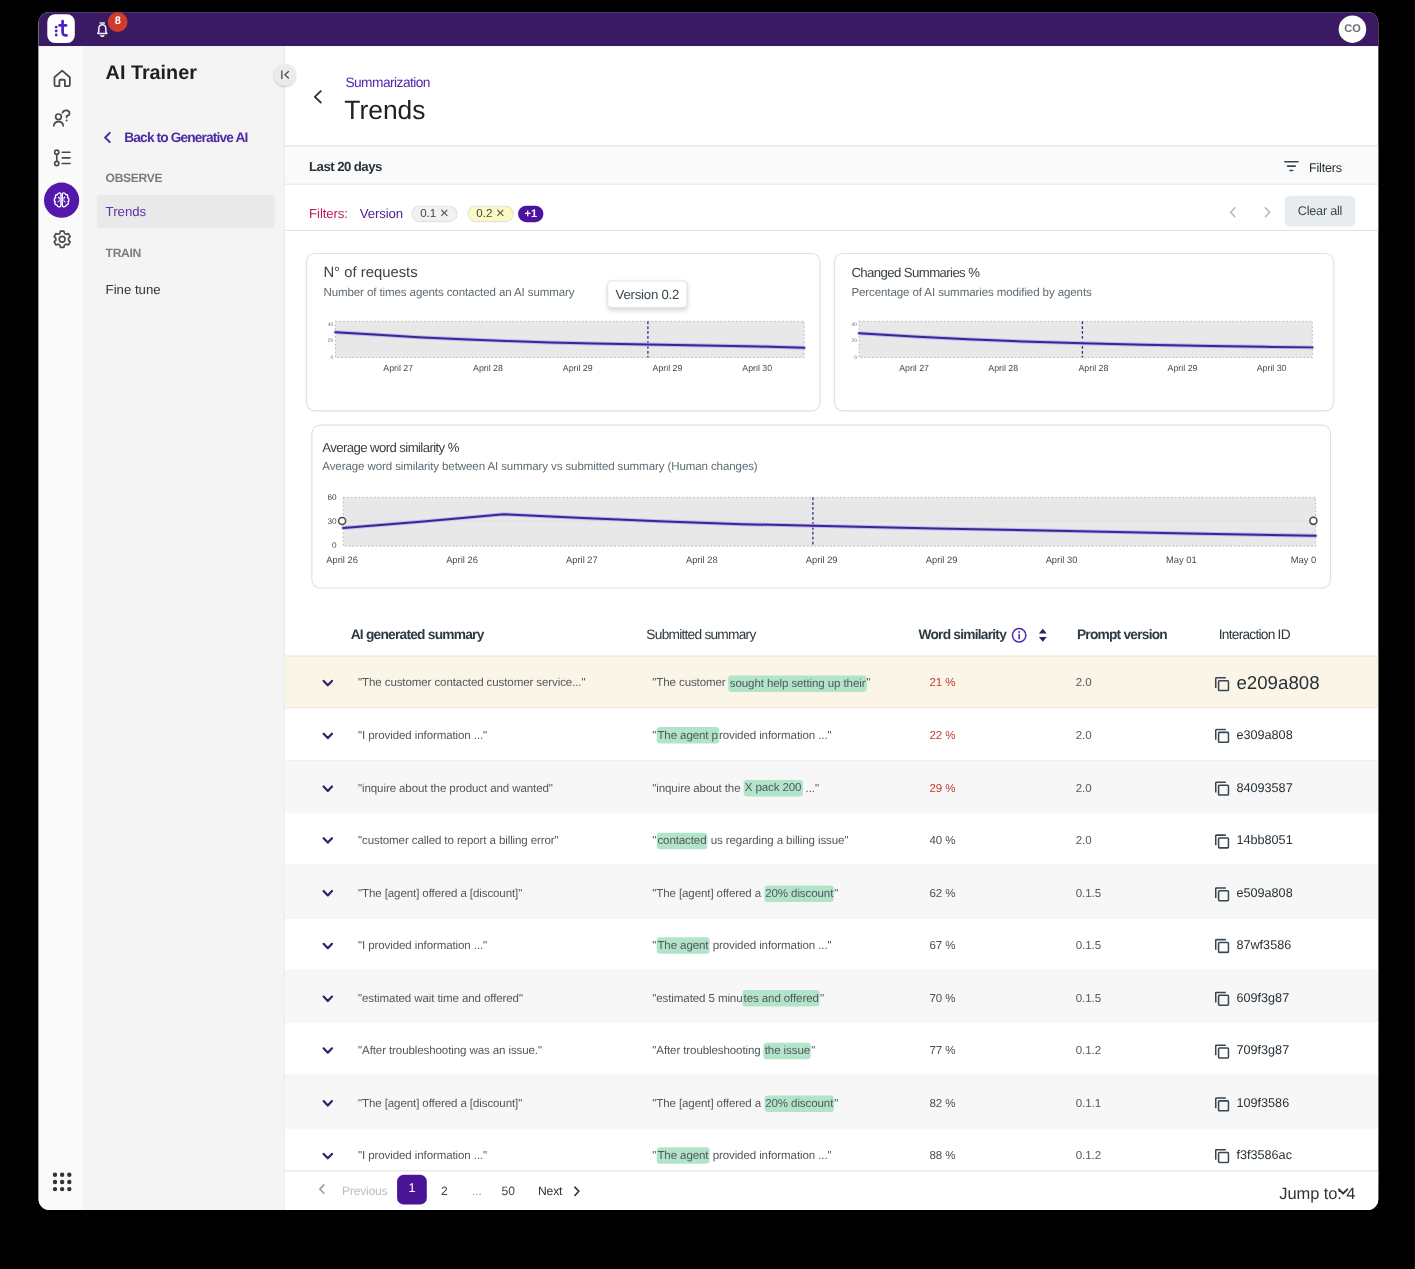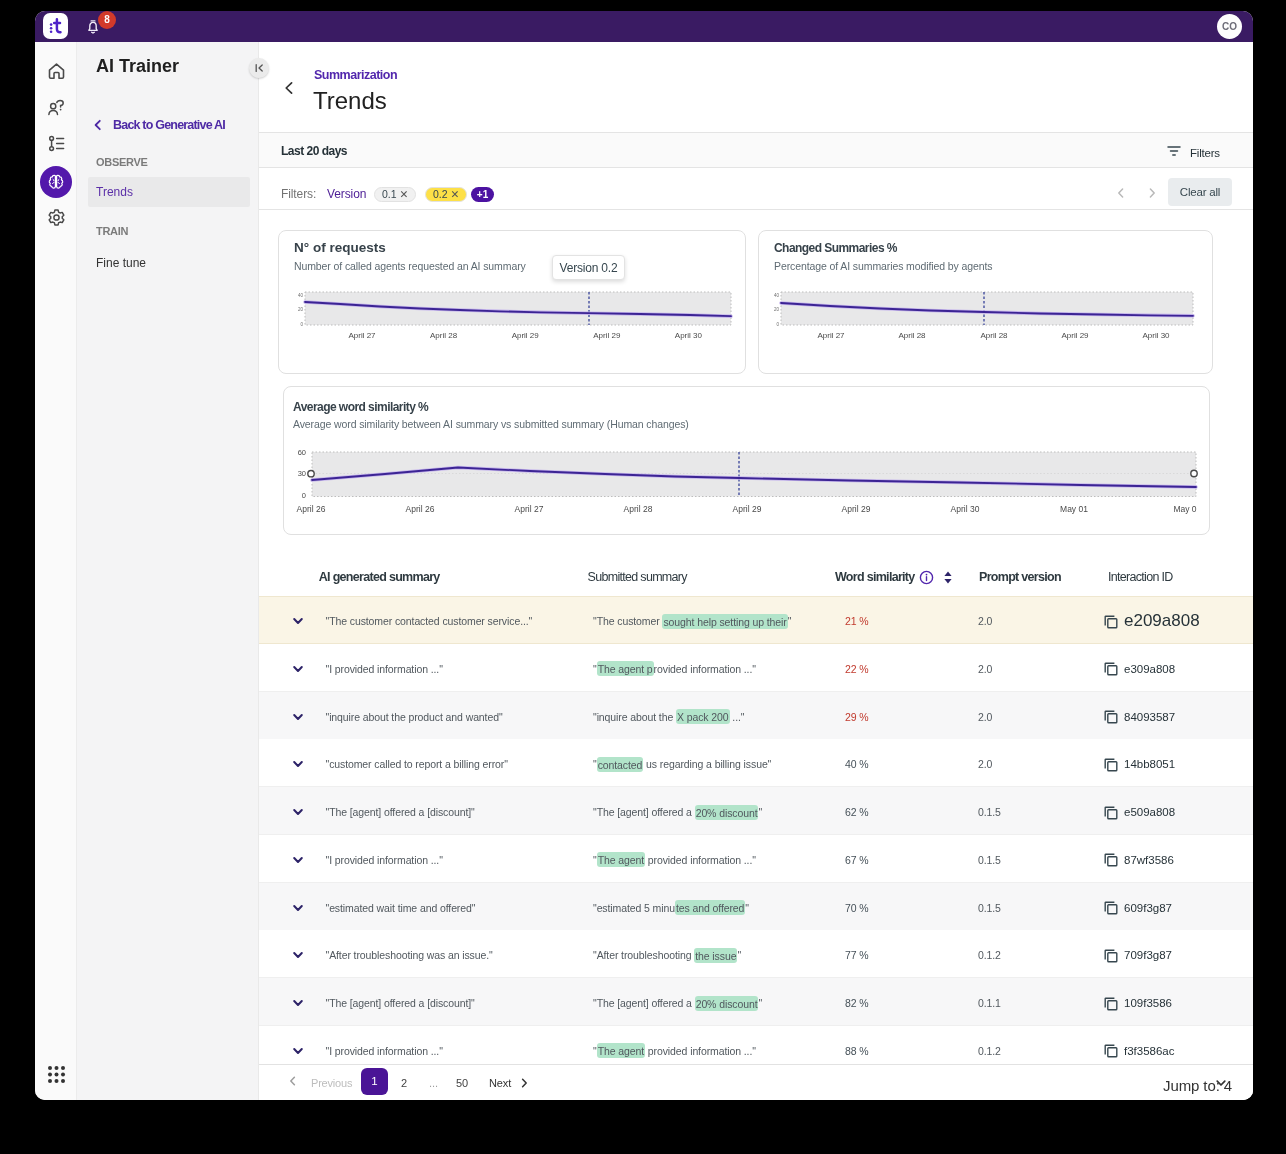--- a/index.html
+++ b/index.html
@@ -9,21 +9,21 @@
 .abs { position:absolute; }
 #app { position:absolute; left:35px; top:11px; width:1218px; height:1089px; background:#fff; border-radius:10px; overflow:hidden; }
 
 #topbar { position:absolute; left:0; top:0; width:1218px; height:31px; background:#3a1b63; }
 #logo { position:absolute; left:8px; top:2px; width:25px; height:26px; background:#fff; border-radius:7px; }
 #rail { position:absolute; left:0; top:31px; width:42px; height:1058px; background:#fafafa; border-right:1px solid #ececec; }
 #panel { position:absolute; left:42px; top:31px; width:182px; height:1058px; background:#f4f4f5; border-right:1px solid #e9e9e9; }
 #main { position:absolute; left:224px; top:31px; width:994px; height:1058px; background:#fff; }
 .txt { position:absolute; white-space:nowrap; }
 .card { position:absolute; background:#fff; border:1px solid #e0e0e0; border-radius:8px; }
-.cardtitle { font-size:12px; font-weight:bold; letter-spacing:-0.55px; color:#37424a; }
+.cardtitle { font-size:12px; font-weight:normal; letter-spacing:-0.55px; color:#37424a; }
 .cardsub { font-size:10.5px; letter-spacing:-0.1px; color:#5f6b73; }
 .hl { background:#b2e4ca; border-radius:3px; padding:1.5px 1px; }
 .row { position:absolute; left:224px; width:994px; height:48px; }
 .cell { position:absolute; font-size:10.5px; letter-spacing:-0.1px; color:#51585e; line-height:48px; white-space:nowrap; }
 </style>
 </head>
 <body>
 <div id="stage">
 <div id="app">
   <div id="topbar"></div>
@@ -100,47 +100,47 @@
   <div class="txt" style="left:78px;top:107px;font-size:12.5px;font-weight:bold;letter-spacing:-0.8px;color:#4e2aa5">Back to Generative AI</div>
   <div class="txt" style="left:61px;top:145px;font-size:11px;font-weight:bold;color:#7b7b7b;letter-spacing:-0.3px">OBSERVE</div>
   <div class="abs" style="left:53px;top:166px;width:162px;height:30px;background:#e9e9ea;border-radius:2px"></div>
   <div class="txt" style="left:61px;top:174px;font-size:12px;color:#5b2fa8">Trends</div>
   <div class="txt" style="left:61px;top:214px;font-size:11px;font-weight:bold;color:#7b7b7b;letter-spacing:-0.3px">TRAIN</div>
   <div class="txt" style="left:61px;top:245px;font-size:12px;color:#333">Fine tune</div>
 
   <svg class="abs" style="left:246px;top:69px" width="16" height="16" viewBox="0 0 16 16">
     <path d="M10.6 2.8 L5.2 8 L10.6 13.2" fill="none" stroke="#333" stroke-width="1.7" stroke-linecap="round" stroke-linejoin="round"></path>
   </svg>
-  <div class="txt" style="left:279px;top:57px;font-size:12.5px;font-weight:bold;letter-spacing:-0.5px;color:#5227ad">Summarization</div>
+  <div class="txt" style="left:279px;top:57px;font-size:12.5px;font-weight:normal;letter-spacing:-0.5px;color:#5227ad">Summarization</div>
   <div class="txt" style="left:278px;top:76px;font-size:24px;font-weight:400;color:#212121">Trends</div>
 
   <div class="abs" style="left:224px;top:121px;width:994px;height:36px;background:#fafafa;border-top:1px solid #e4e4e4;border-bottom:1px solid #e4e4e4"></div>
   <div class="txt" style="left:246px;top:133px;font-size:12px;font-weight:bold;letter-spacing:-0.5px;color:#263238">Last 20 days</div>
   <svg class="abs" style="left:1132px;top:134px" width="14" height="12" viewBox="0 0 14 12">
     <path d="M1 2 L13 2 M3.5 6 L10.5 6 M5.8 10 L8.2 10" stroke="#37474f" stroke-width="1.5" stroke-linecap="round"></path>
   </svg>
   <div class="txt" style="left:1155px;top:136px;font-size:11.5px;letter-spacing:-0.2px;color:#263238">Filters</div>
 
   <div class="abs" style="left:224px;top:157px;width:994px;height:42px;background:#fff;border-bottom:1px solid #e4e4e4"></div>
-  <div class="txt" style="left:246px;top:175.5px;font-size:12px;letter-spacing:-0.1px;color:#737373">Filters:</div>
+  <div class="txt" style="left:246px;top:175.5px;font-size:12px;letter-spacing:-0.1px;color:#be185d">Filters:</div>
   <div class="txt" style="left:292px;top:175.5px;font-size:12px;letter-spacing:-0.1px;color:#4c1d95">Version</div>
   <div class="abs" style="left:339px;top:175.5px;width:42px;height:15.5px;background:#f1f1f1;border:1px solid #e2e2e2;border-radius:8px;font-size:10.5px;color:#37474f;text-align:left;line-height:13.5px;padding-left:7px">0.1 <span style="color:#555">✕</span></div>
-  <div class="abs" style="left:390px;top:175.5px;width:42px;height:15.5px;background:#fde047;border:1px solid #e2e2e2;border-radius:8px;font-size:10.5px;color:#37474f;text-align:left;line-height:13.5px;padding-left:7px">0.2 <span style="color:#555">✕</span></div>
+  <div class="abs" style="left:390px;top:175.5px;width:42px;height:15.5px;background:#fef9c3;border:1px solid #e2e2e2;border-radius:8px;font-size:10.5px;color:#37474f;text-align:left;line-height:13.5px;padding-left:7px">0.2 <span style="color:#555">✕</span></div>
   <div class="abs" style="left:436px;top:175.5px;width:23px;height:15.5px;background:#4c12a1;border-radius:8px;font-size:10px;font-weight:bold;color:#fff;text-align:center;line-height:15.5px">+1</div>
   <svg class="abs" style="left:1080px;top:176px" width="12" height="12" viewBox="0 0 12 12">
     <path d="M7.6 2 L3.8 6 L7.6 10" fill="none" stroke="#b9b9b9" stroke-width="1.5" stroke-linecap="round" stroke-linejoin="round"></path>
   </svg>
   <svg class="abs" style="left:1111px;top:176px" width="12" height="12" viewBox="0 0 12 12">
     <path d="M4.4 2 L8.2 6 L4.4 10" fill="none" stroke="#b9b9b9" stroke-width="1.5" stroke-linecap="round" stroke-linejoin="round"></path>
   </svg>
   <div class="abs" style="left:1133px;top:167px;width:64px;height:28px;background:#e9ecee;border-radius:4px;font-size:11.5px;letter-spacing:-0.2px;color:#37474f;text-align:center;line-height:28px">Clear all</div>
 
   <div class="card" style="left:243px;top:219px;width:468px;height:144px"></div>
   <div class="txt cardtitle" style="left:259px;top:229px;font-size:13.5px;letter-spacing:0">N° of requests</div>
-  <div class="txt cardsub" style="left:259px;top:249px">Number of called agents requested an AI summary</div>
+  <div class="txt cardsub" style="left:259px;top:249px">Number of times agents contacted an AI summary</div>
   <svg class="abs" style="left:243px;top:270px" width="468" height="78" viewBox="0 0 468 78">
     <rect x="27" y="11" width="426" height="33" fill="#e8e8e9" stroke="#bdbdbd" stroke-width="1" stroke-dasharray="1.5 2"></rect>
     <text x="25" y="15.5" font-size="4.5" fill="#6d6d6d" text-anchor="end">40</text>
     <text x="25" y="29.9" font-size="4.5" fill="#6d6d6d" text-anchor="end">20</text>
     <text x="25" y="45.3" font-size="4.5" fill="#6d6d6d" text-anchor="end">0</text>
     <line x1="311" y1="11" x2="311" y2="44" stroke="#283593" stroke-width="1.2" stroke-dasharray="2.5 2"></line>
     <polyline points="27,21 62,23 102,25.5 142,27.5 182,29 222,30.3 262,31.3 311,32.2 362,33 412,34 453,35.2" fill="none" stroke="#c5b5ec" stroke-width="3.6" stroke-linecap="round"></polyline>
     <polyline points="27,21 62,23 102,25.5 142,27.5 182,29 222,30.3 262,31.3 311,32.2 362,33 412,34 453,35.2" fill="none" stroke="#3c2494" stroke-width="1.8" stroke-linecap="round"></polyline>
     <g font-size="8" fill="#4a4a4a" text-anchor="middle">
       <text x="84" y="56.5">April 27</text>

